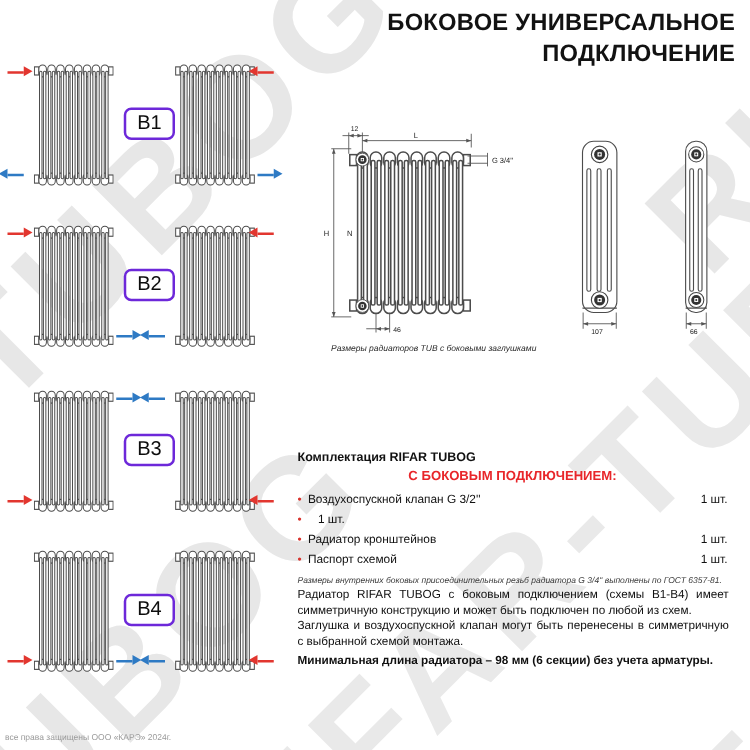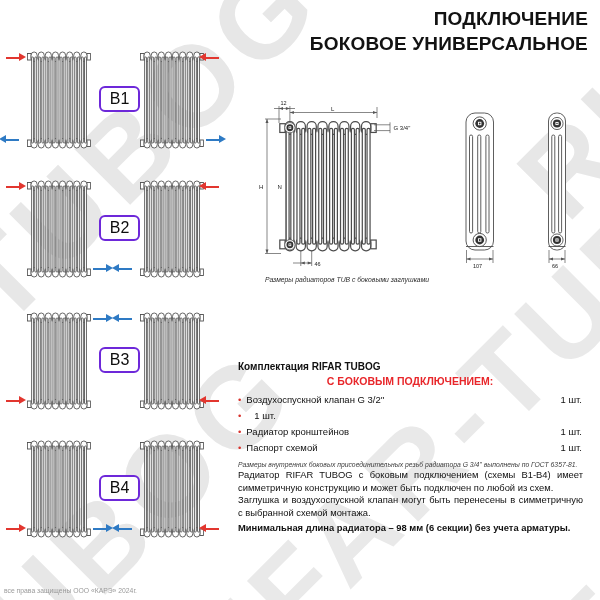--- a/index.html
+++ b/index.html
@@ -94,22 +94,22 @@
 
 <div>
   <span class="wm" style="left:-70px;top:255px">TUBOG</span>
   <span class="wm" style="left:130px;top:660px;color:#e9e9e9">RIFAR-TUBOG.su</span>
   <span class="wm" style="left:-95px;top:645px">TUBOG</span>
   <span class="wm" style="left:492px;top:150px">RIF</span>
   <span class="wm" style="left:428px;top:705px;color:#e9e9e9">RIFAR-T</span>
 </div>
 
 <div class="title">
+  <div>БОКОВОЕ УНИВЕРСАЛЬНОЕ</div>
   <div>ПОДКЛЮЧЕНИЕ</div>
-  <div>БОКОВОЕ УНИВЕРСАЛЬНОЕ</div>
 </div>
 
 <div class="scheme-row" style="top:50px">
   <svg class="rad l" viewBox="0 0 72 100" preserveAspectRatio="none">
       <use href="#rad"></use>
     </svg>
   <svg class="rad r" viewBox="0 0 72 100" preserveAspectRatio="none">
       <use href="#rad"></use>
     </svg>
   <div class="scheme-label">B1</div>

